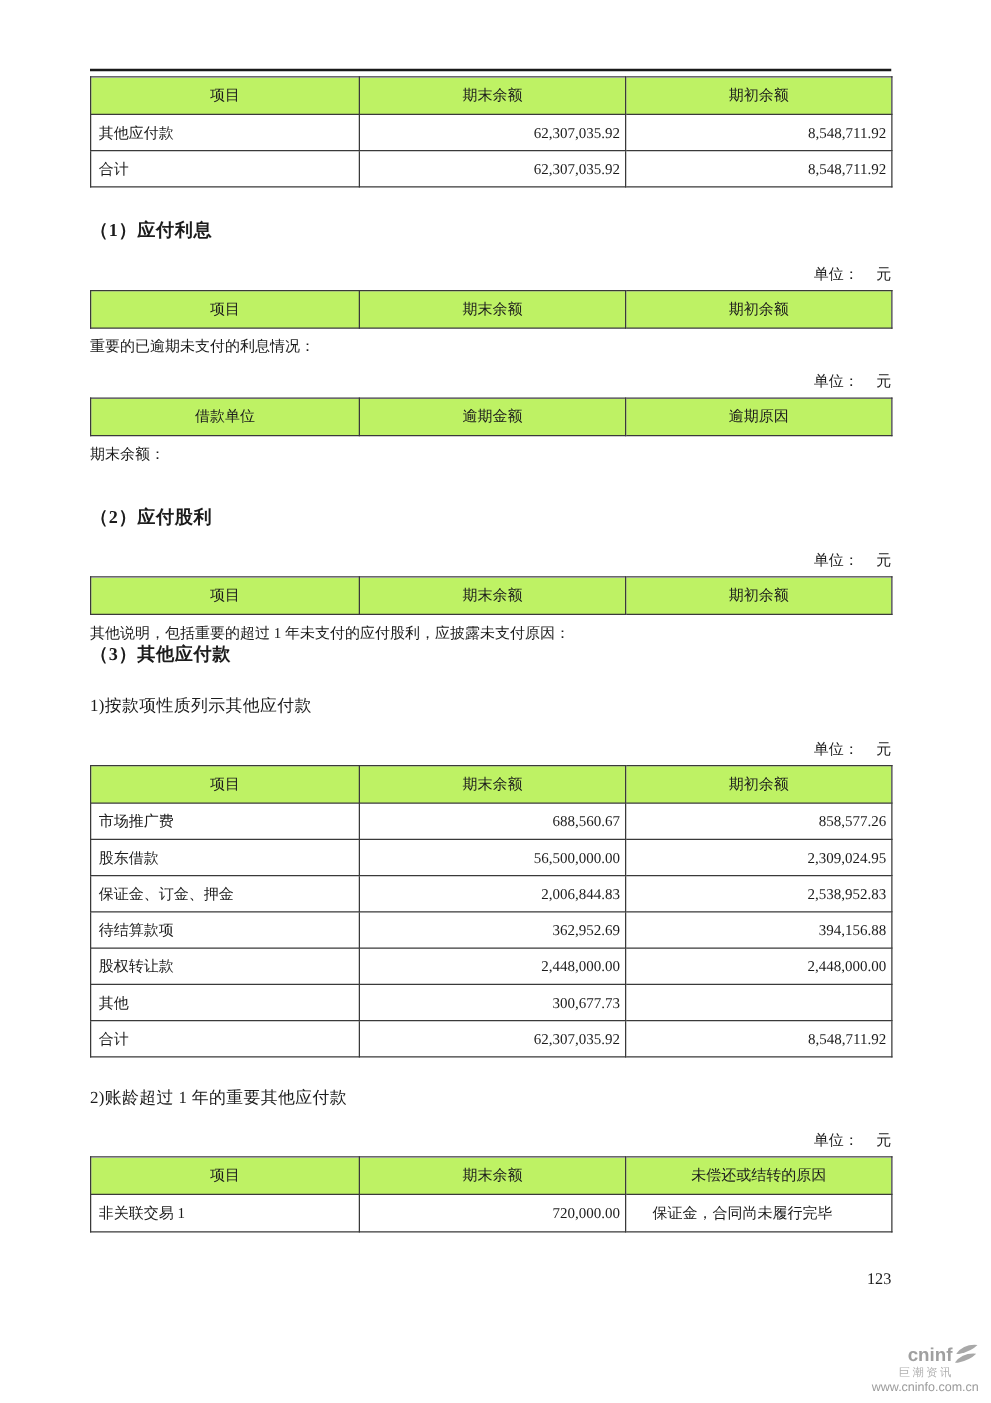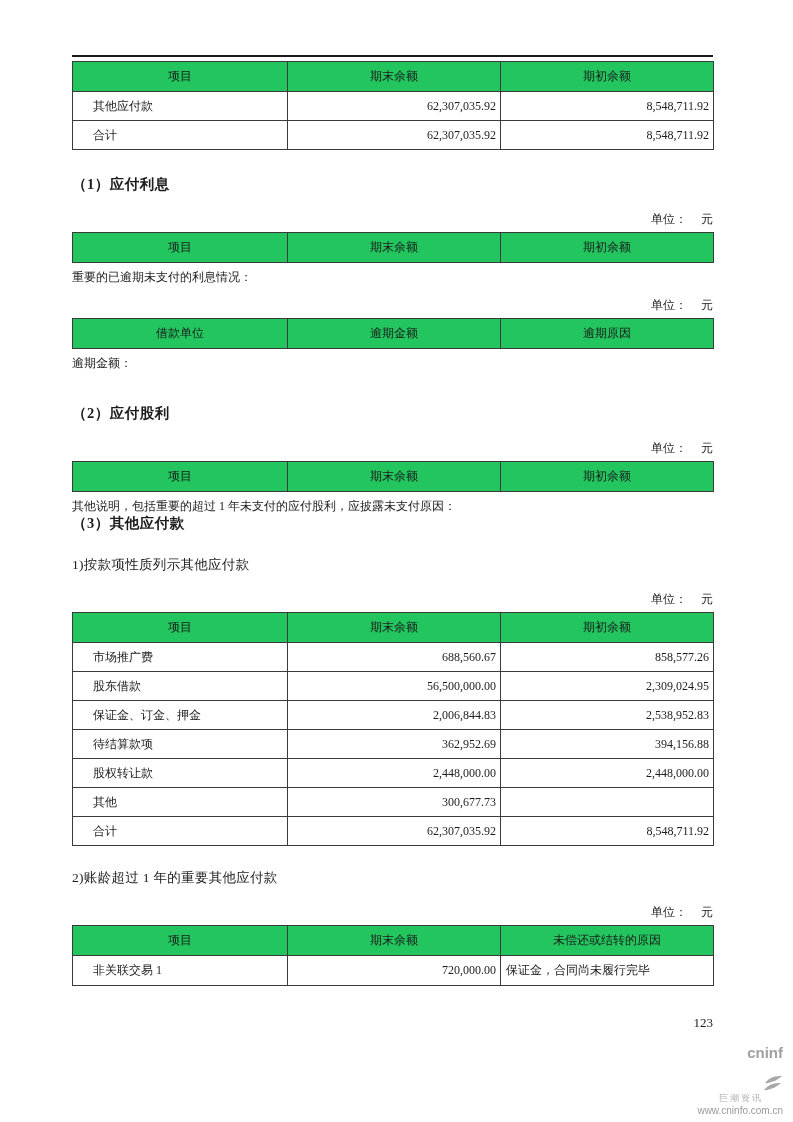--- a/index.html
+++ b/index.html
@@ -9,41 +9,41 @@
     color:#1c1c1c;font-size:12px;
     -webkit-font-smoothing:antialiased;
   }
   .content{padding:50px 80px 0 72px;}
   .doc-header{text-align:right;font-size:12.5px;letter-spacing:.5px;line-height:16px;}
   .header-rule{border:none;border-top:2px solid #1a1a1a;margin:5px 0 0 0;}
   table.tbl{border-collapse:collapse;table-layout:fixed;width:641px;
     border:1.5px solid #3a3a3a;margin-top:4px;}
   table.tbl th,table.tbl td{border:1px solid #3a3a3a;font-weight:normal;
     font-size:12px;overflow:hidden;white-space:nowrap;}
-  table.tbl th{background:#22c55e;text-align:center;height:27px;border-bottom:1.5px solid #3a3a3a;}
+  table.tbl th{background:#bef264;text-align:center;height:27px;border-bottom:1.5px solid #3a3a3a;}
   table.tbl td{height:26px;background:#fff;}
-  td.lbl{text-align:left;padding-left:20px;}
+  td.lbl{text-align:left;padding-left:6px;}
   td.num{text-align:right;padding-right:4px;}
-  td.reason{text-align:left;padding-left:5px;}
+  td.reason{text-align:left;padding-left:21px;}
   td.gray{background:#d9d9d9;}
   .c1{width:215px;}.c2{width:213px;}.c3{width:213px;}
   .sec-h{font-size:14.5px;font-weight:bold;letter-spacing:.5px;margin:0;}
   .sub-h{font-size:13.5px;font-weight:normal;letter-spacing:.3px;margin:0;}
   .mt-table1{margin-top:24px;}
   .mt-sec1{margin-top:25px;}
   .unit-line{text-align:right;font-size:12px;margin-top:17px;}
   .unit-line .unit-gap{display:inline-block;width:14px;}
   .note{font-size:12px;margin:7px 0 0 0;line-height:15px;}
   .mt-unit-sm{margin-top:12px;}
   .mt-sec2{margin-top:33px;}
   .mt-sec3{}
   .mt-sub{margin-top:23px;}
   .page-number{ text-align:right;font-size:13px;margin-top:29px;}
   .footer-logo{position:absolute;right:10px;bottom:6px;text-align:right;color:#a6a6a6;line-height:1.1;}
-  .logo-brand-row{display:flex;align-items:flex-end;justify-content:flex-end;gap:13px;flex-direction:column;}
+  .logo-brand-row{display:flex;align-items:center;justify-content:flex-end;gap:1px;}
   .logo-brand{font-family:"Liberation Sans","DejaVu Sans",sans-serif;font-weight:bold;font-size:15px;color:#a0a0a0;letter-spacing:0;}
   .logo-cn{font-size:9px;color:#b0b0b0;letter-spacing:2px;margin-top:-1px;margin-right:20px;}
   .logo-url{font-family:"Liberation Sans","DejaVu Sans",sans-serif;font-size:10px;color:#9a9a9a;margin-top:1px;text-align:right;}
 </style>
 </head>
 <body>
 
 <div class="content">
 
   <hr class="header-rule">
@@ -110,21 +110,21 @@
       </colgroup>
     <thead>
       <tr>
         <th>借款单位</th>
         <th>逾期金额</th>
         <th>逾期原因</th>
       </tr>
     </thead>
   </table>
 
-  <p class="note">逾期金额：</p>
+  <p class="note">期末余额：</p>
 
   <h3 class="sec-h mt-sec2">（2）应付股利</h3>
 
   <div class="unit-line">
     <span>单位：</span><span class="unit-gap"></span><span>元</span>
   </div>
 
   <table class="tbl">
     <colgroup>
         <col class="c1">

